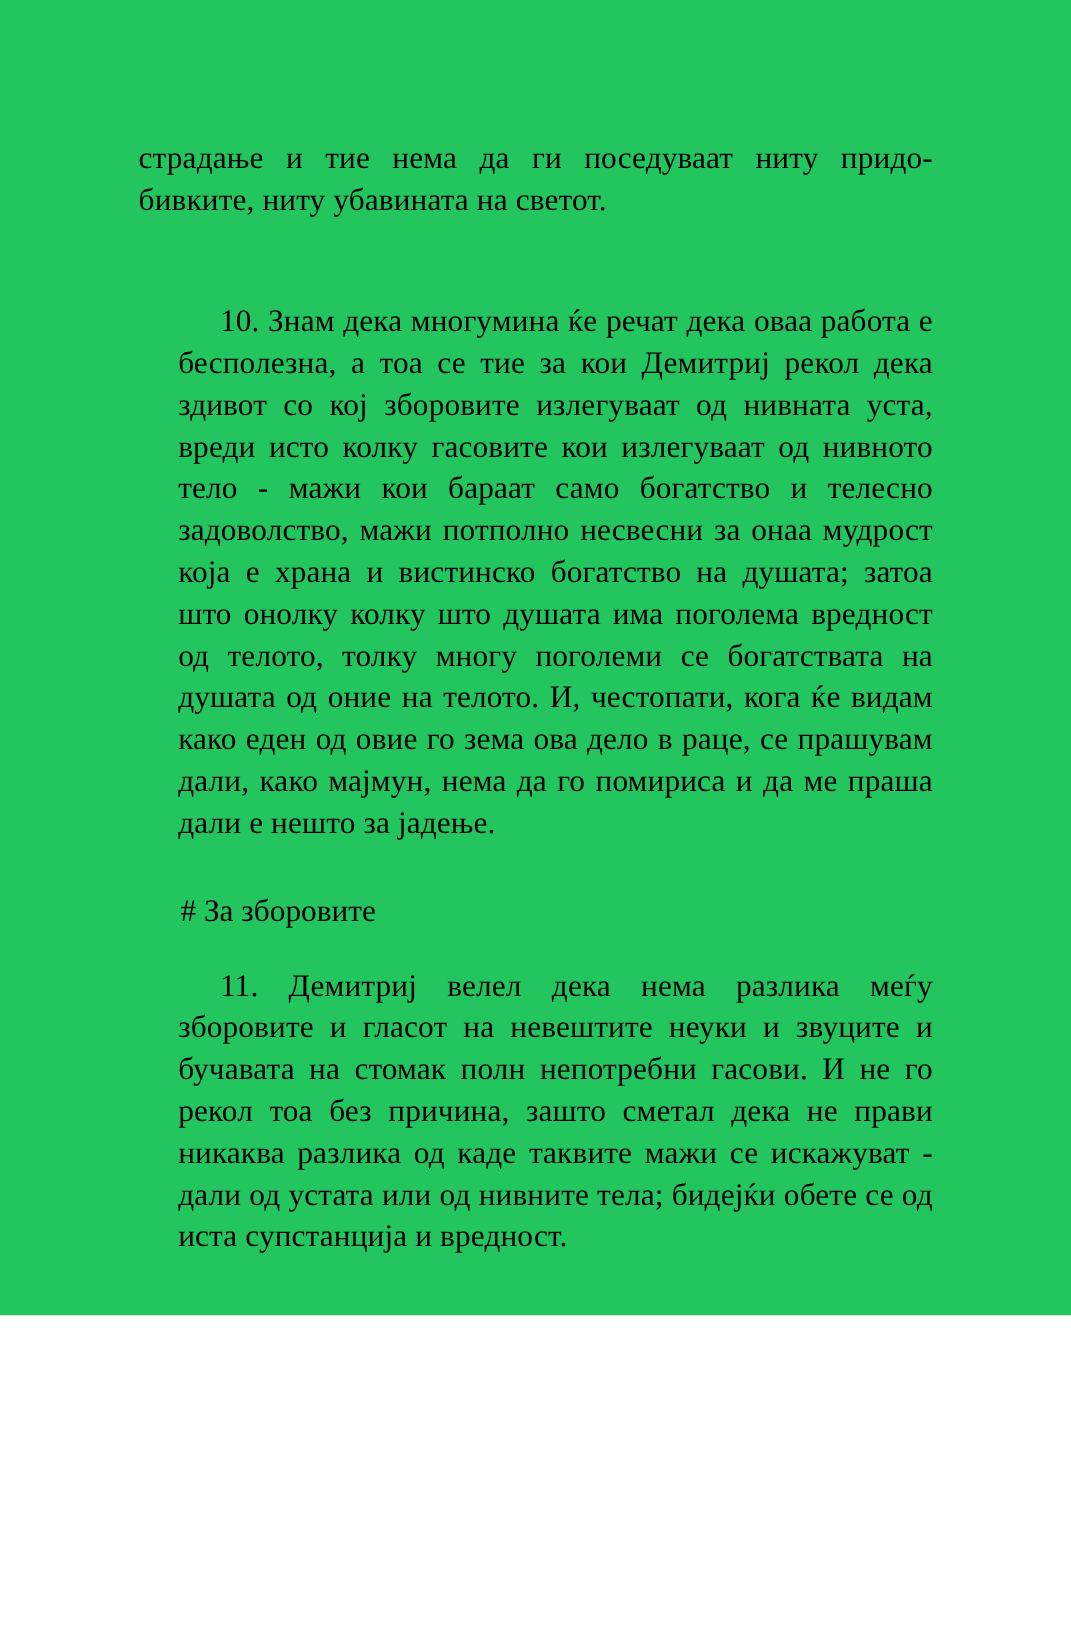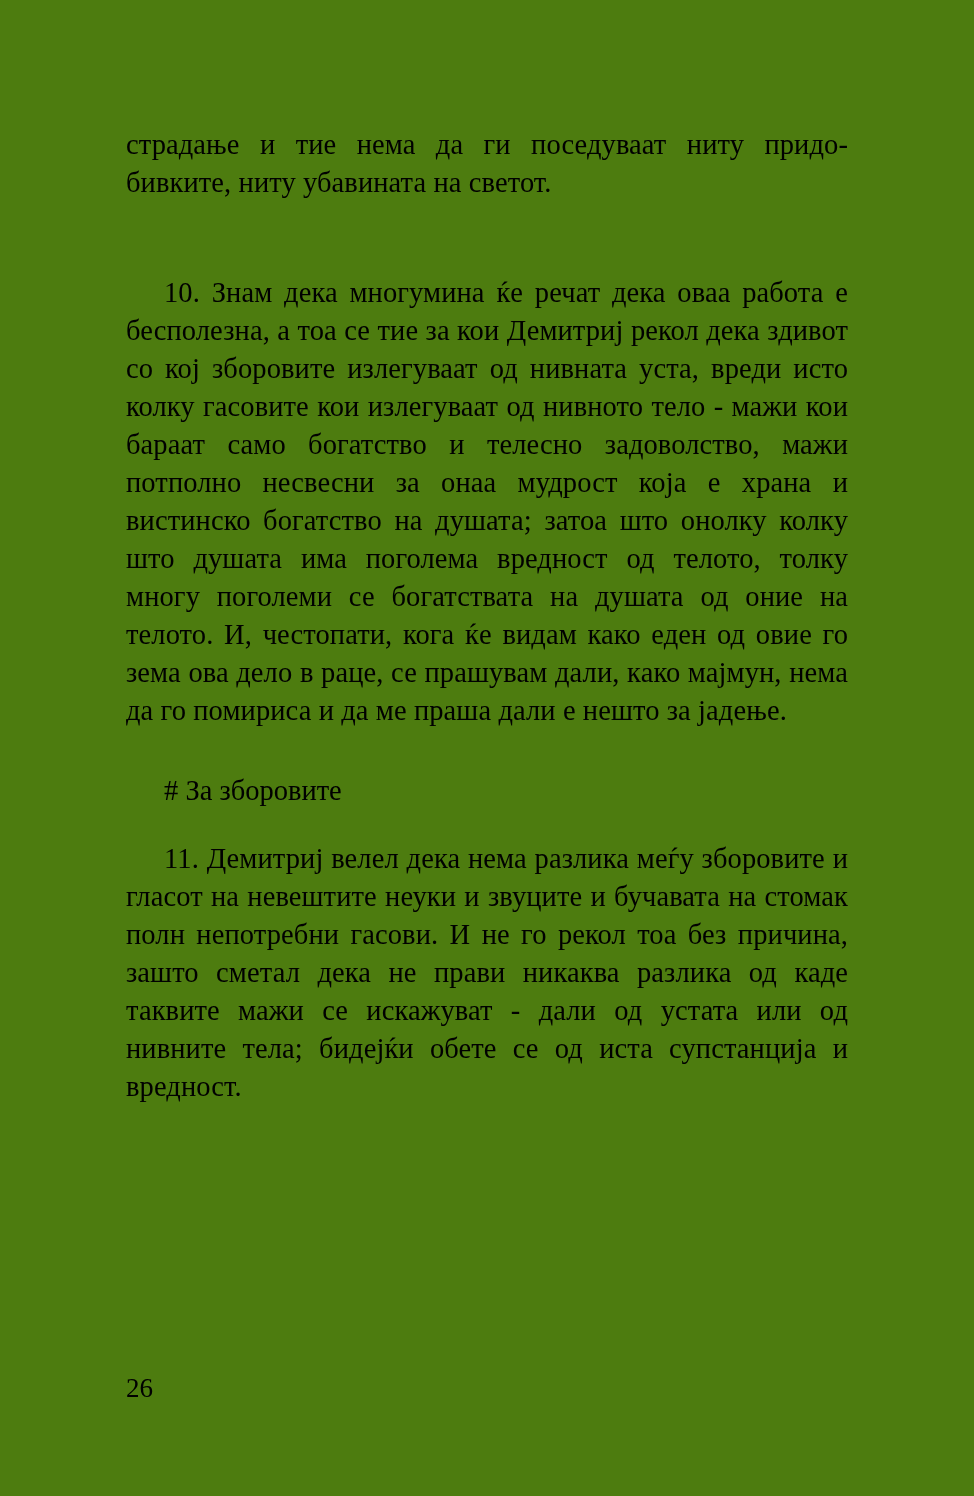--- a/index.html
+++ b/index.html
@@ -3,22 +3,22 @@
 <meta charset="utf-8">
 <style>
   html, body {
     margin: 0;
     padding: 0;
     background: #ffffff;
   }
   .page {
     position: relative;
     width: 974px;
-    height: 1496px;
-    background: #4d7c0f;
+    height: 1196px;
+    background: #22c55e;
     overflow: hidden;
     font-family: "Liberation Serif", "DejaVu Serif", serif;
     color: #000000;
   }
   .content {
     position: absolute;
     left: 126px;
     top: 126px;
     width: 722px;
   }
@@ -28,20 +28,21 @@
     text-align: justify;
     text-align-last: left;
     text-justify: inter-word;
     margin: 0;
     hyphens: none;
     word-spacing: 0px;
     letter-spacing: 0.1px;
   }
   .para.indent {
     text-indent: 38px;
+    margin-left: 36px;
   }
   .heading {
     font-size: 28.5px;
     line-height: 38px;
     text-align: left;
     margin: 0;
     text-indent: 38px;
   }
   .gap-heading-before { height: 42px; }
   .gap-heading-after { height: 30px; }

